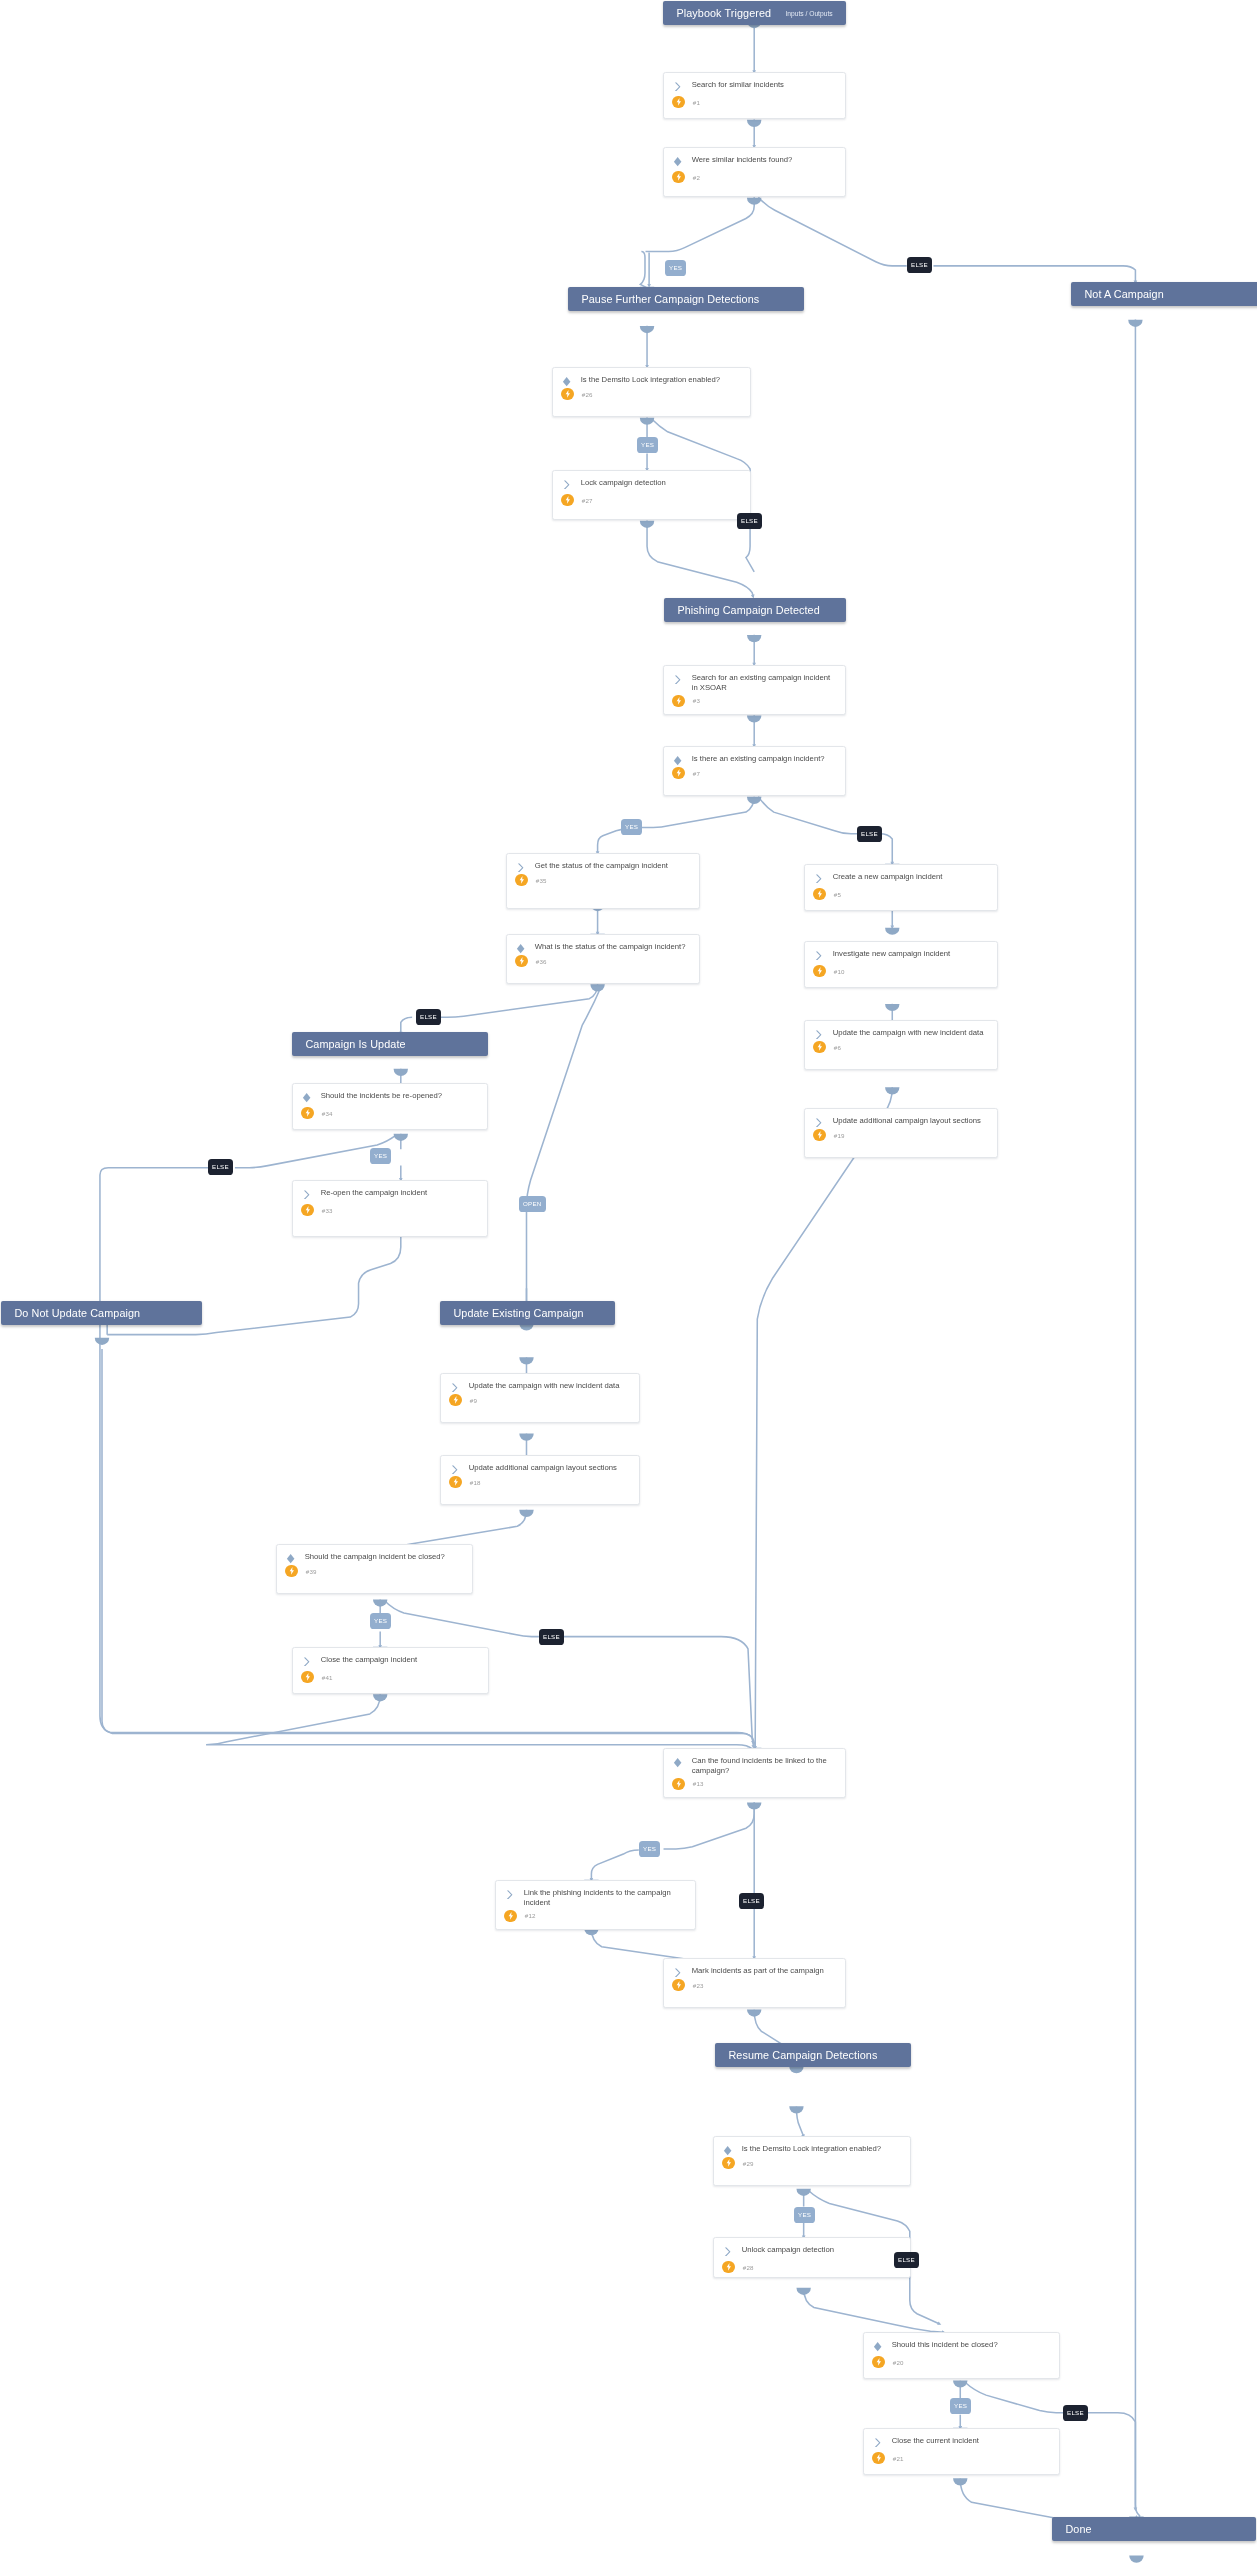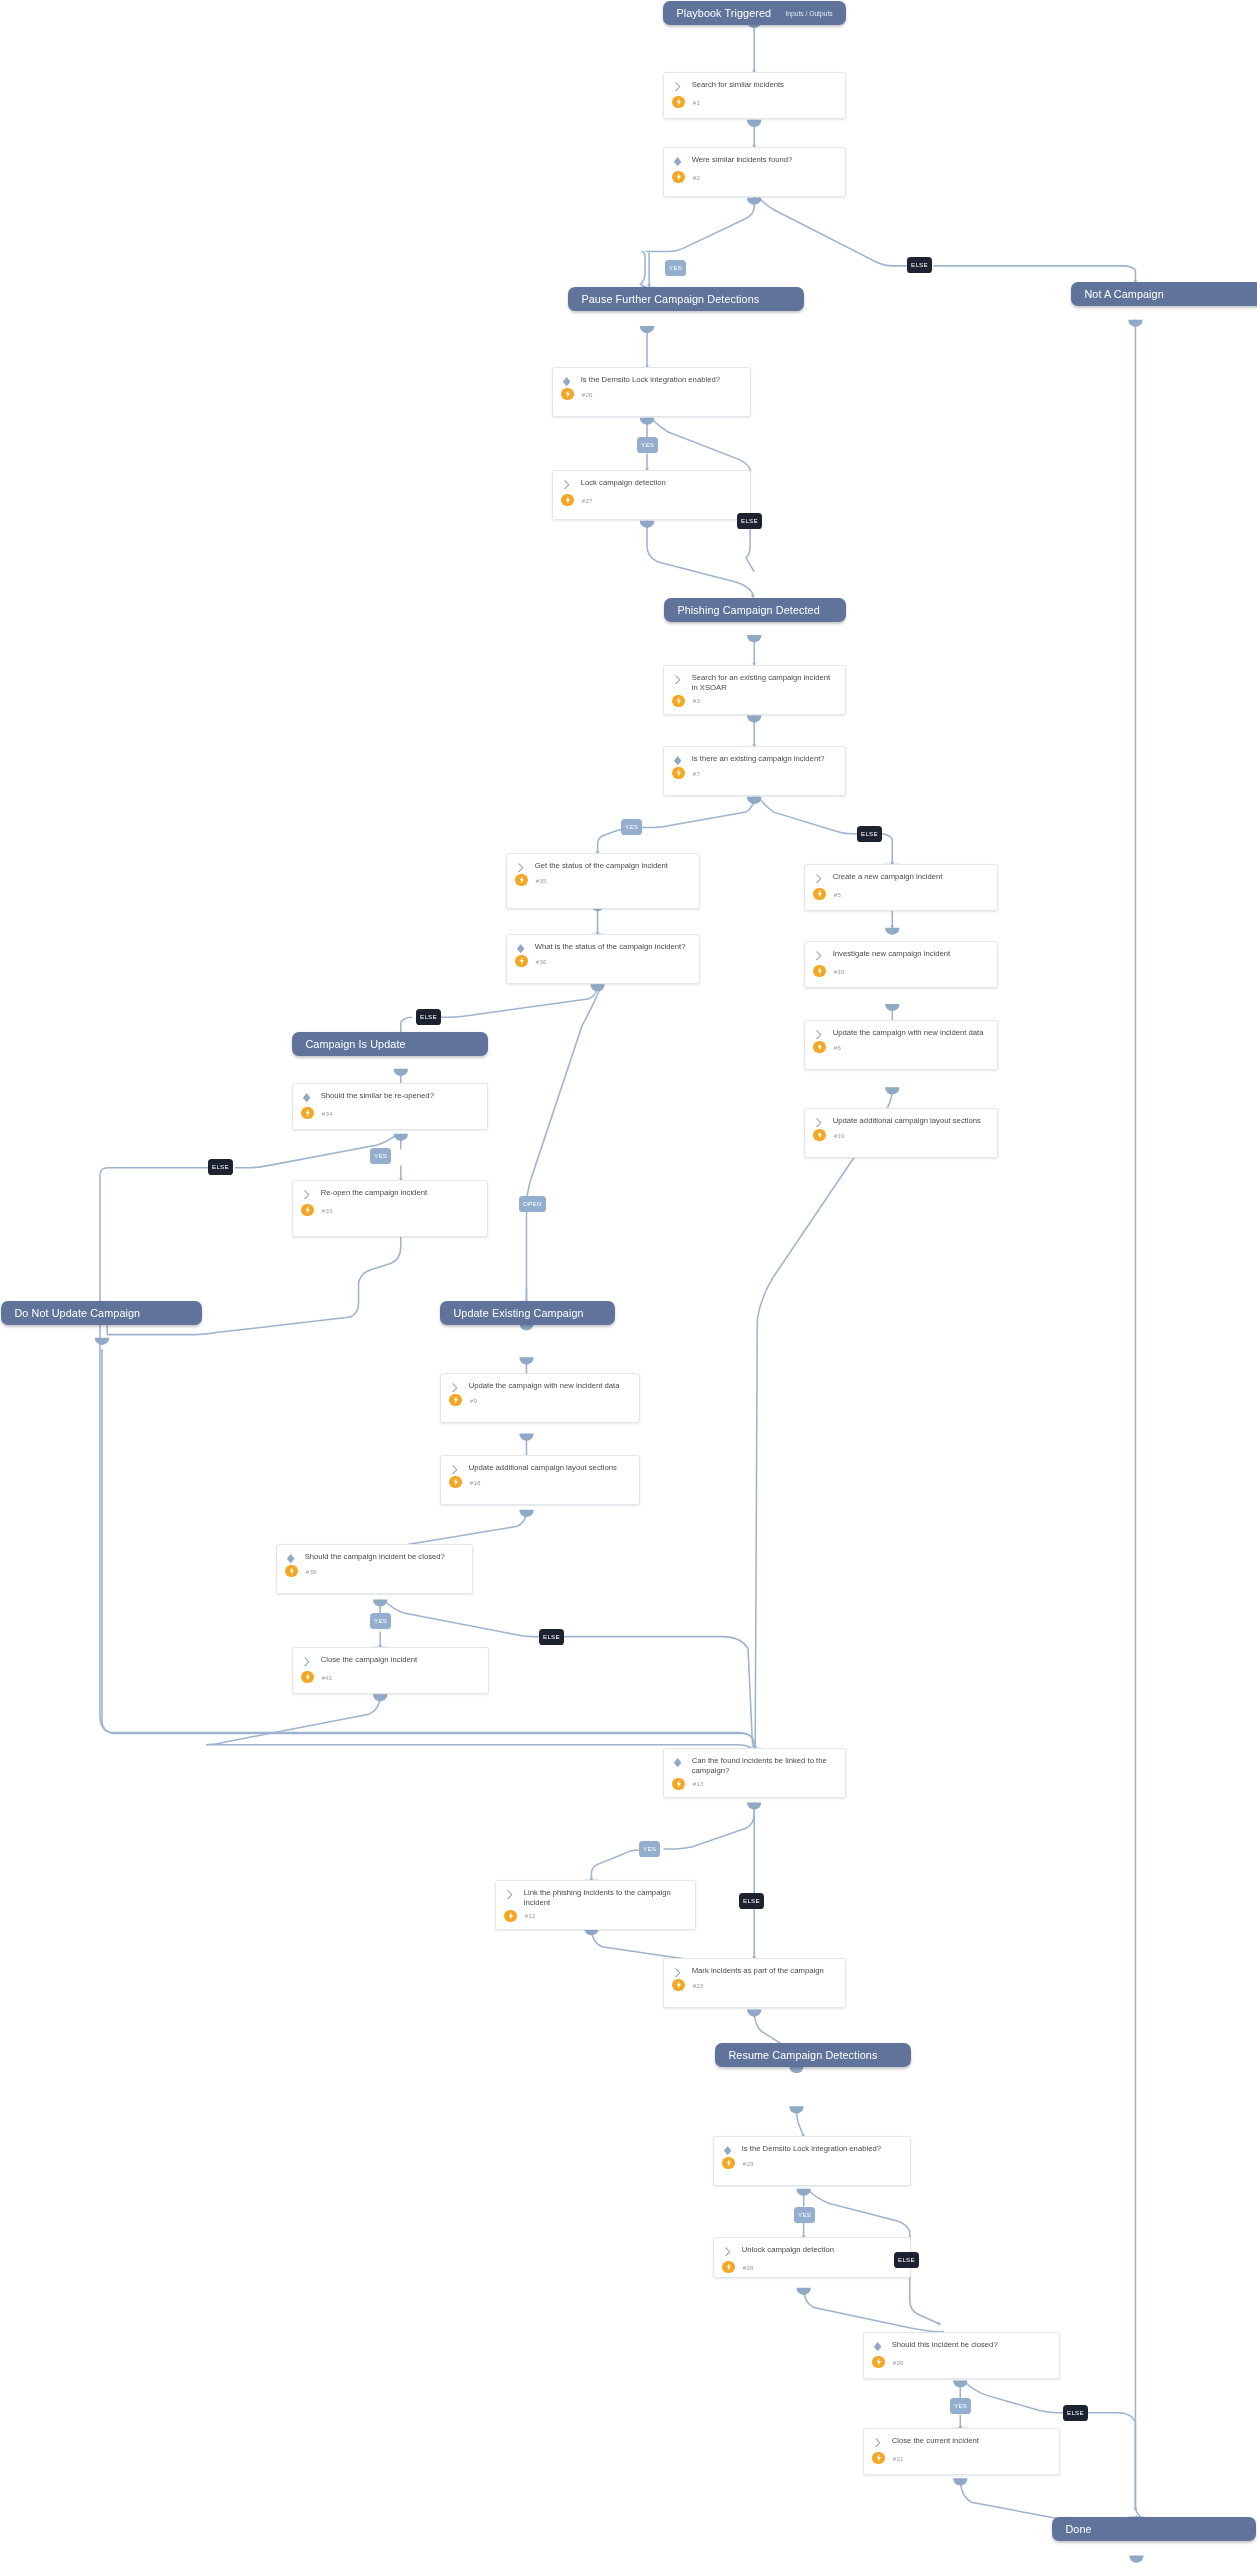--- a/index.html
+++ b/index.html
@@ -11,21 +11,21 @@
     background:#ffffff;
     overflow:hidden;
   }
   #wires{position:absolute;left:0;top:0;width:1257px;height:2576px;}
 
   
   .pill{
     position:absolute;
     box-sizing:border-box;
     background:#5f739b;
-    border-radius:7px;
+    border-radius:2px;
     box-shadow:0 1.5px 2.6px rgba(0,0,0,.22);
     display:flex;
     align-items:center;
     padding:0 13.4px;
     color:#ffffff;
   }
   .pill .pill-title{
     font-size:10.8px;
     font-weight:400;
     letter-spacing:0.1px;
@@ -537,21 +537,21 @@
       </span>
       <span class="card-num">#19</span>
     </div>
   </div>
 
   <div class="card" style="left:292px;top:1083px;width:196px;height:47px;">
     <div class="card-head">
       <svg class="c-ico" viewBox="0 0 24 24">
         <path d="M12 2 L20 12 L12 22 L4 12 Z" fill="#8fa9c6"></path>
       </svg>
-      <div class="card-title">Should the similar be re-opened?</div>
+      <div class="card-title">Should the incidents be re-opened?</div>
     </div>
     <div class="card-foot">
       <span class="bolt">
         <svg viewBox="0 0 10 14">
             <path d="M6.2 0 L1 7.7 L4.2 7.7 L3.4 14 L9 6 L5.6 6 Z" fill="#fff"></path>
           </svg>
       </span>
       <span class="card-num">#34</span>
     </div>
   </div>

